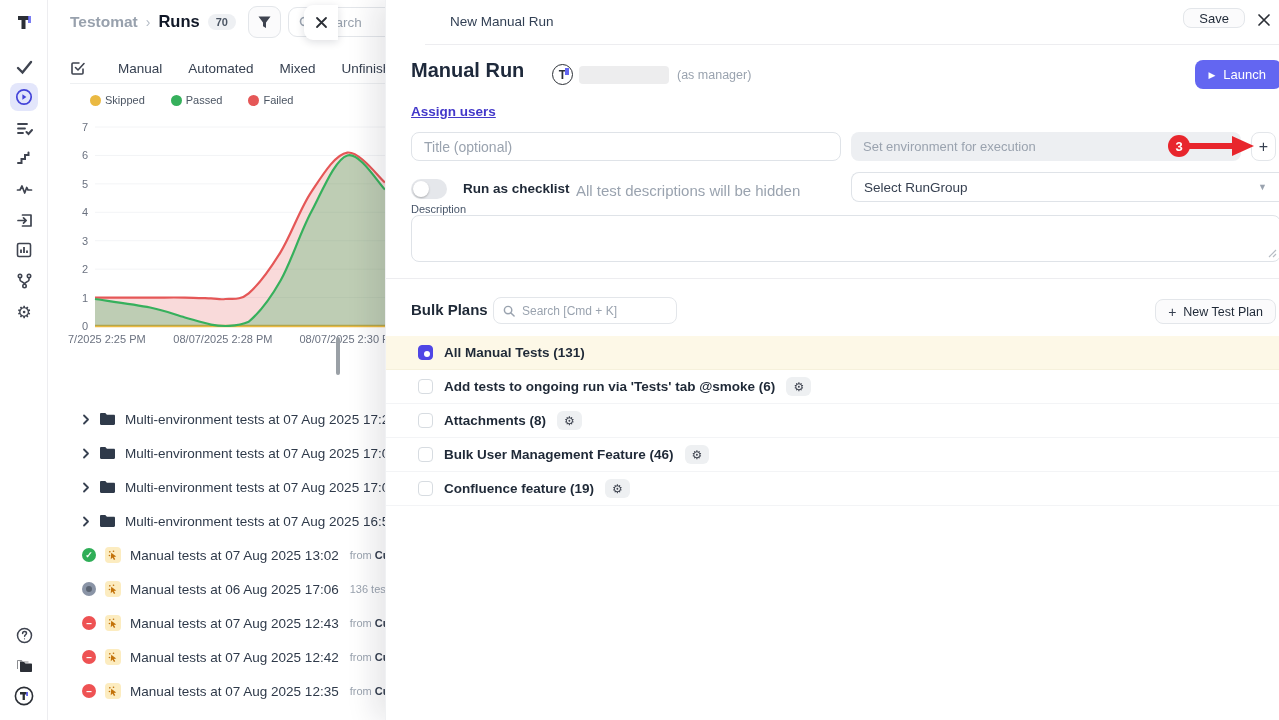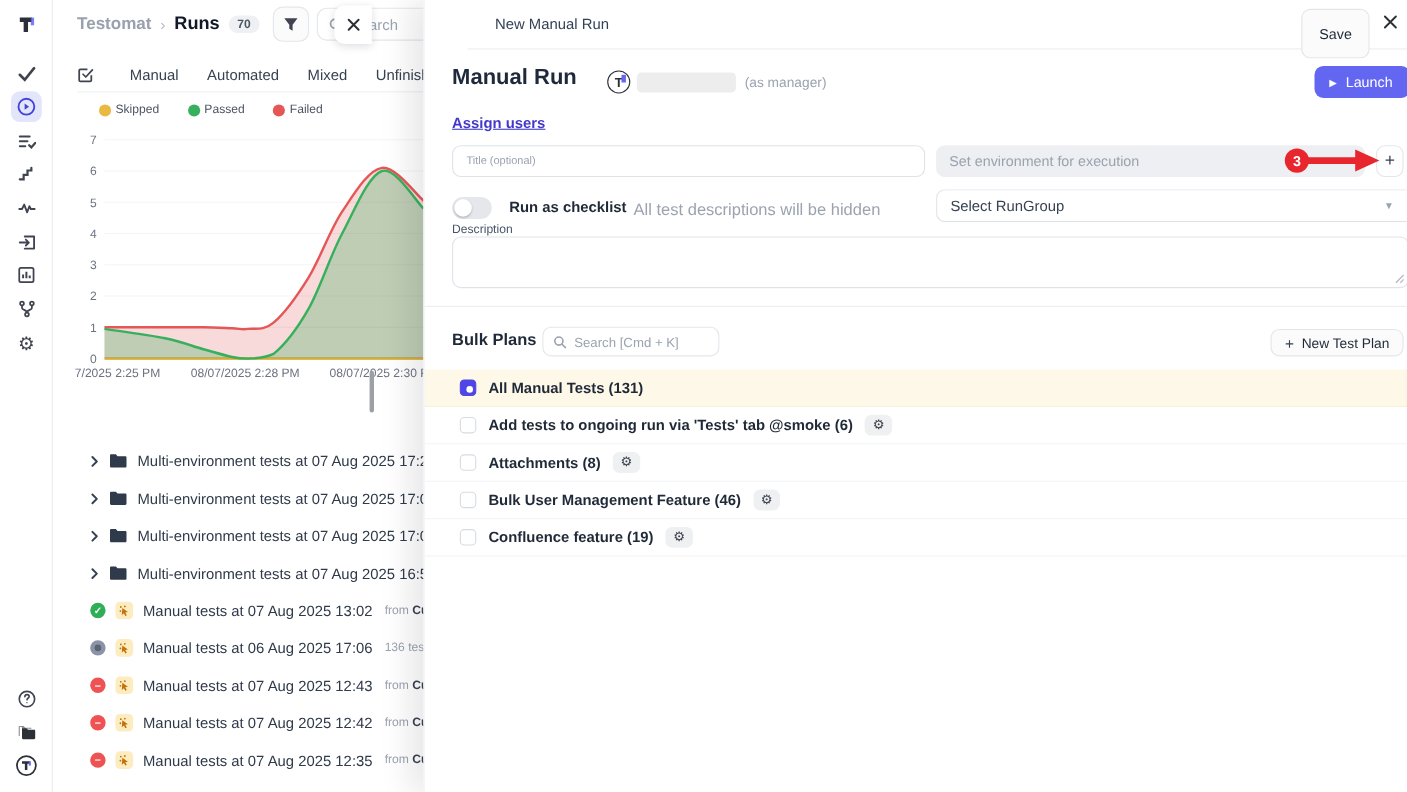--- a/index.html
+++ b/index.html
@@ -58,41 +58,41 @@
     justify-content:center; flex:0 0 auto; }
 
   #list-scrollbar { position:absolute; left:336px; top:337px; width:4px; height:38px; background:#9aa0a6;
     border-radius:2px; z-index:50; }
 
   
   #panel { position:absolute; left:385px; top:0; right:0; bottom:0; background:#fff; z-index:20;
     box-shadow:-12px 0 26px rgba(15,23,42,.10); border-left:1px solid #f0f1f3; }
   #panel-header { position:absolute; left:0; top:0; right:0; height:45px; border-bottom:1px solid #ededf0;margin-left:39px; }
   #panel-title { position:absolute; left:25px; top:14px; font-size:13.5px; font-weight:500; color:#334155; }
-  #save-btn { position:absolute; right:34px; top:8px; height:45px; padding:0 15px; background:#fbfbfc;
+  #save-btn { position:absolute; right:34px; top:8px; height:20px; padding:0 15px; background:#fbfbfc;
     border:1px solid #e3e6ea; border-radius:8px; font-size:13px; color:#1f2937; cursor:pointer;
     font-family:"Liberation Sans", sans-serif; }
   #panel-x { position:absolute; right:8px; top:13px; cursor:pointer; display:flex; }
 
   #run-title { position:absolute; left:25px; top:59px; font-size:20px; font-weight:700; color:#1e293b; }
   #owner-avatar { position:absolute; left:166px; top:64px; width:21px; height:21px; border-radius:50%;
     border:1.6px solid #2b2f36; display:flex; align-items:center; justify-content:center;
     font-size:12px; font-weight:700; color:#2b2f36; background:#fff; }
   #owner-avatar i { position:absolute; right:3px; top:3px; width:4px; height:7px; background:#6366f1; font-style:normal; }
   #owner-redacted { position:absolute; left:193px; top:66px; width:90px; height:18px; border-radius:4px;
     background:#ededee; }
   #owner-role { position:absolute; left:291px; top:68px; font-size:12.5px; color:#9aa3af; }
   #launch-btn { position:absolute; right:-3px; top:60px; height:29px; padding:0 16px 0 13px; background:#6366f1;
     color:#fff; border:none; border-radius:8px; font-size:13px; cursor:pointer; display:flex; align-items:center;
     gap:8px; font-family:"Liberation Sans", sans-serif; }
   #launch-btn .tri { font-size:9px; }
   #assign-link { position:absolute; left:25px; top:104px; font-size:13.5px; font-weight:700; color:#4338ca;
     text-decoration:underline; cursor:pointer; }
 
-  .txt-input { border:1px solid #dfe3e8; border-radius:8px; background:#fff; font-size:10px; color:#374151;
+  .txt-input { border:1px solid #dfe3e8; border-radius:8px; background:#fff; font-size:14px; color:#374151;
     padding:0 12px; outline:none; font-family:"Liberation Sans", sans-serif; }
   .txt-input::placeholder { color:#9aa3af; }
   #title-input { position:absolute; left:25px; top:132px; width:430px; height:29px; }
   #env-input { position:absolute; left:465px; top:132px; width:390px; height:29px; background:#edeff2;
     border:none; border-radius:8px; font-size:13px; color:#374151; padding:0 12px; outline:none;
     font-family:"Liberation Sans", sans-serif; }
   #env-input::placeholder { color:#9aa3af; }
   #ann-badge { position:absolute; left:782px; top:135px; width:22px; height:22px; border-radius:50%;
     background:#e8262d; color:#fff; font-size:13px; font-weight:700; display:flex; align-items:center;
     justify-content:center; z-index:5; }
@@ -112,21 +112,21 @@
     font-size:13.5px; color:#374151; cursor:pointer; }
   #rungroup .caret { position:absolute; right:12px; color:#9aa3af; font-size:9px; }
   #desc-label { position:absolute; left:25px; top:203px; font-size:11px; color:#475569; }
   #desc-wrap { position:absolute; left:25px; top:215px; right:-2px; height:47px; }
   #desc-input { width:100%; height:100%; border:1px solid #dfe3e8; border-radius:8px; resize:none; outline:none;
     font-family:"Liberation Sans", sans-serif; font-size:13px; padding:6px 10px; color:#374151; }
   #desc-resize { position:absolute; right:4px; bottom:4px; }
 
   #section-divider { position:absolute; left:0; top:278px; right:0; height:1px; background:#ededf0; }
   #plans-heading { position:absolute; left:25px; top:301px; font-size:15px; font-weight:700; color:#1f2937; }
-  #plans-search { position:absolute; left:107px; top:297px; width:161px; height:27px; border:1px solid #e3e6ea;
+  #plans-search { position:absolute; left:107px; top:297px; width:184px; height:27px; border:1px solid #e3e6ea;
     border-radius:8px; display:flex; align-items:center; gap:7px; padding:0 9px; background:#fff; }
   #plans-search input { border:none; outline:none; width:110px; font-size:12px; color:#374151;
     font-family:"Liberation Sans", sans-serif; background:transparent; }
   #plans-search input::placeholder { color:#9aa3af; }
   #new-plan-btn { position:absolute; right:3px; top:299px; height:25px; padding:0 12px; background:#fbfbfc;
     border:1px solid #e3e6ea; border-radius:8px; font-size:12.5px; color:#1f2937; cursor:pointer;
     display:flex; align-items:center; gap:7px; font-family:"Liberation Sans", sans-serif; }
   #plan-list { position:absolute; left:0; top:336px; right:0; }
   .plan-row { height:34px; display:flex; align-items:center; gap:11px; padding-left:32px;
     border-bottom:1px solid #f3f4f6; cursor:pointer; }

